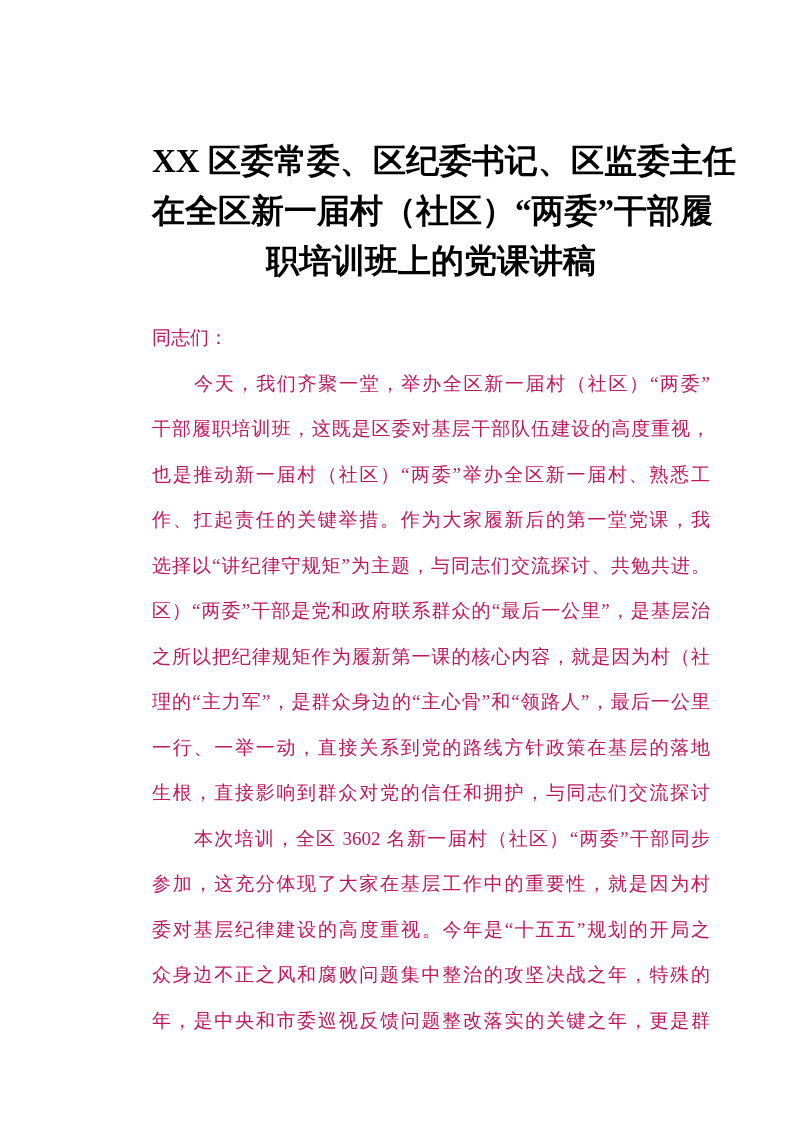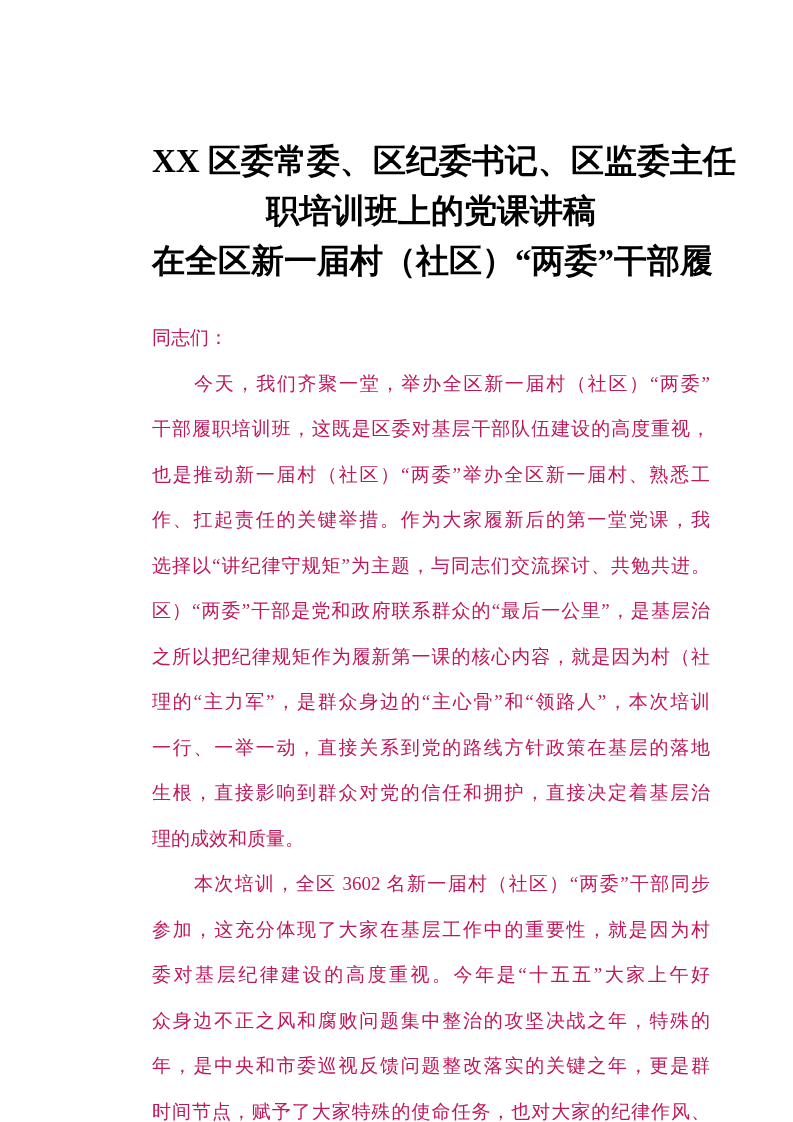--- a/index.html
+++ b/index.html
@@ -45,41 +45,39 @@
   .indent { text-indent: 42px; }
 </style>
 </head>
 <body>
 
 <div class="page">
   <div class="content">
 
     <h1 class="title">
       <div class="title-line">XX 区委常委、区纪委书记、区监委主任</div>
+      <div class="title-line">在全区新一届村（社区）“两委”干部履</div>
       <div class="title-line">职培训班上的党课讲稿</div>
-      <div class="title-line">在全区新一届村（社区）“两委”干部履</div>
     </h1>
 
     <div class="body">
       <div class="line">同志们：</div>
 
       <div class="line indent just">今天，我们齐聚一堂，举办全区新一届村（社区）“两委”</div>
       <div class="line just">干部履职培训班，这既是区委对基层干部队伍建设的高度重视，</div>
       <div class="line just">也是推动新一届村（社区）“两委”举办全区新一届村、熟悉工</div>
       <div class="line just">作、扛起责任的关键举措。作为大家履新后的第一堂党课，我</div>
       <div class="line just">选择以“讲纪律守规矩”为主题，与同志们交流探讨、共勉共进。</div>
       <div class="line just">区）“两委”干部是党和政府联系群众的“最后一公里”，是基层治</div>
       <div class="line just">之所以把纪律规矩作为履新第一课的核心内容，就是因为村（社</div>
-      <div class="line just">理的“主力军”，是群众身边的“主心骨”和“领路人”，本次培训</div>
+      <div class="line just">理的“主力军”，是群众身边的“主心骨”和“领路人”，最后一公里</div>
       <div class="line just">一行、一举一动，直接关系到党的路线方针政策在基层的落地</div>
-      <div class="line just">生根，直接影响到群众对党的信任和拥护，直接决定着基层治</div>
-      <div class="line">理的成效和质量。</div>
+      <div class="line just">生根，直接影响到群众对党的信任和拥护，与同志们交流探讨</div>
 
       <div class="line indent just">本次培训，全区 3602 名新一届村（社区）“两委”干部同步</div>
       <div class="line just">参加，这充分体现了大家在基层工作中的重要性，就是因为村</div>
-      <div class="line just">委对基层纪律建设的高度重视。今年是“十五五”大家上午好</div>
+      <div class="line just">委对基层纪律建设的高度重视。今年是“十五五”规划的开局之</div>
       <div class="line just">众身边不正之风和腐败问题集中整治的攻坚决战之年，特殊的</div>
       <div class="line just">年，是中央和市委巡视反馈问题整改落实的关键之年，更是群</div>
-      <div class="line just">时间节点，赋予了大家特殊的使命任务，也对大家的纪律作风、</div>
     </div>
 
   </div>
 </div>
 
 </body></html>

